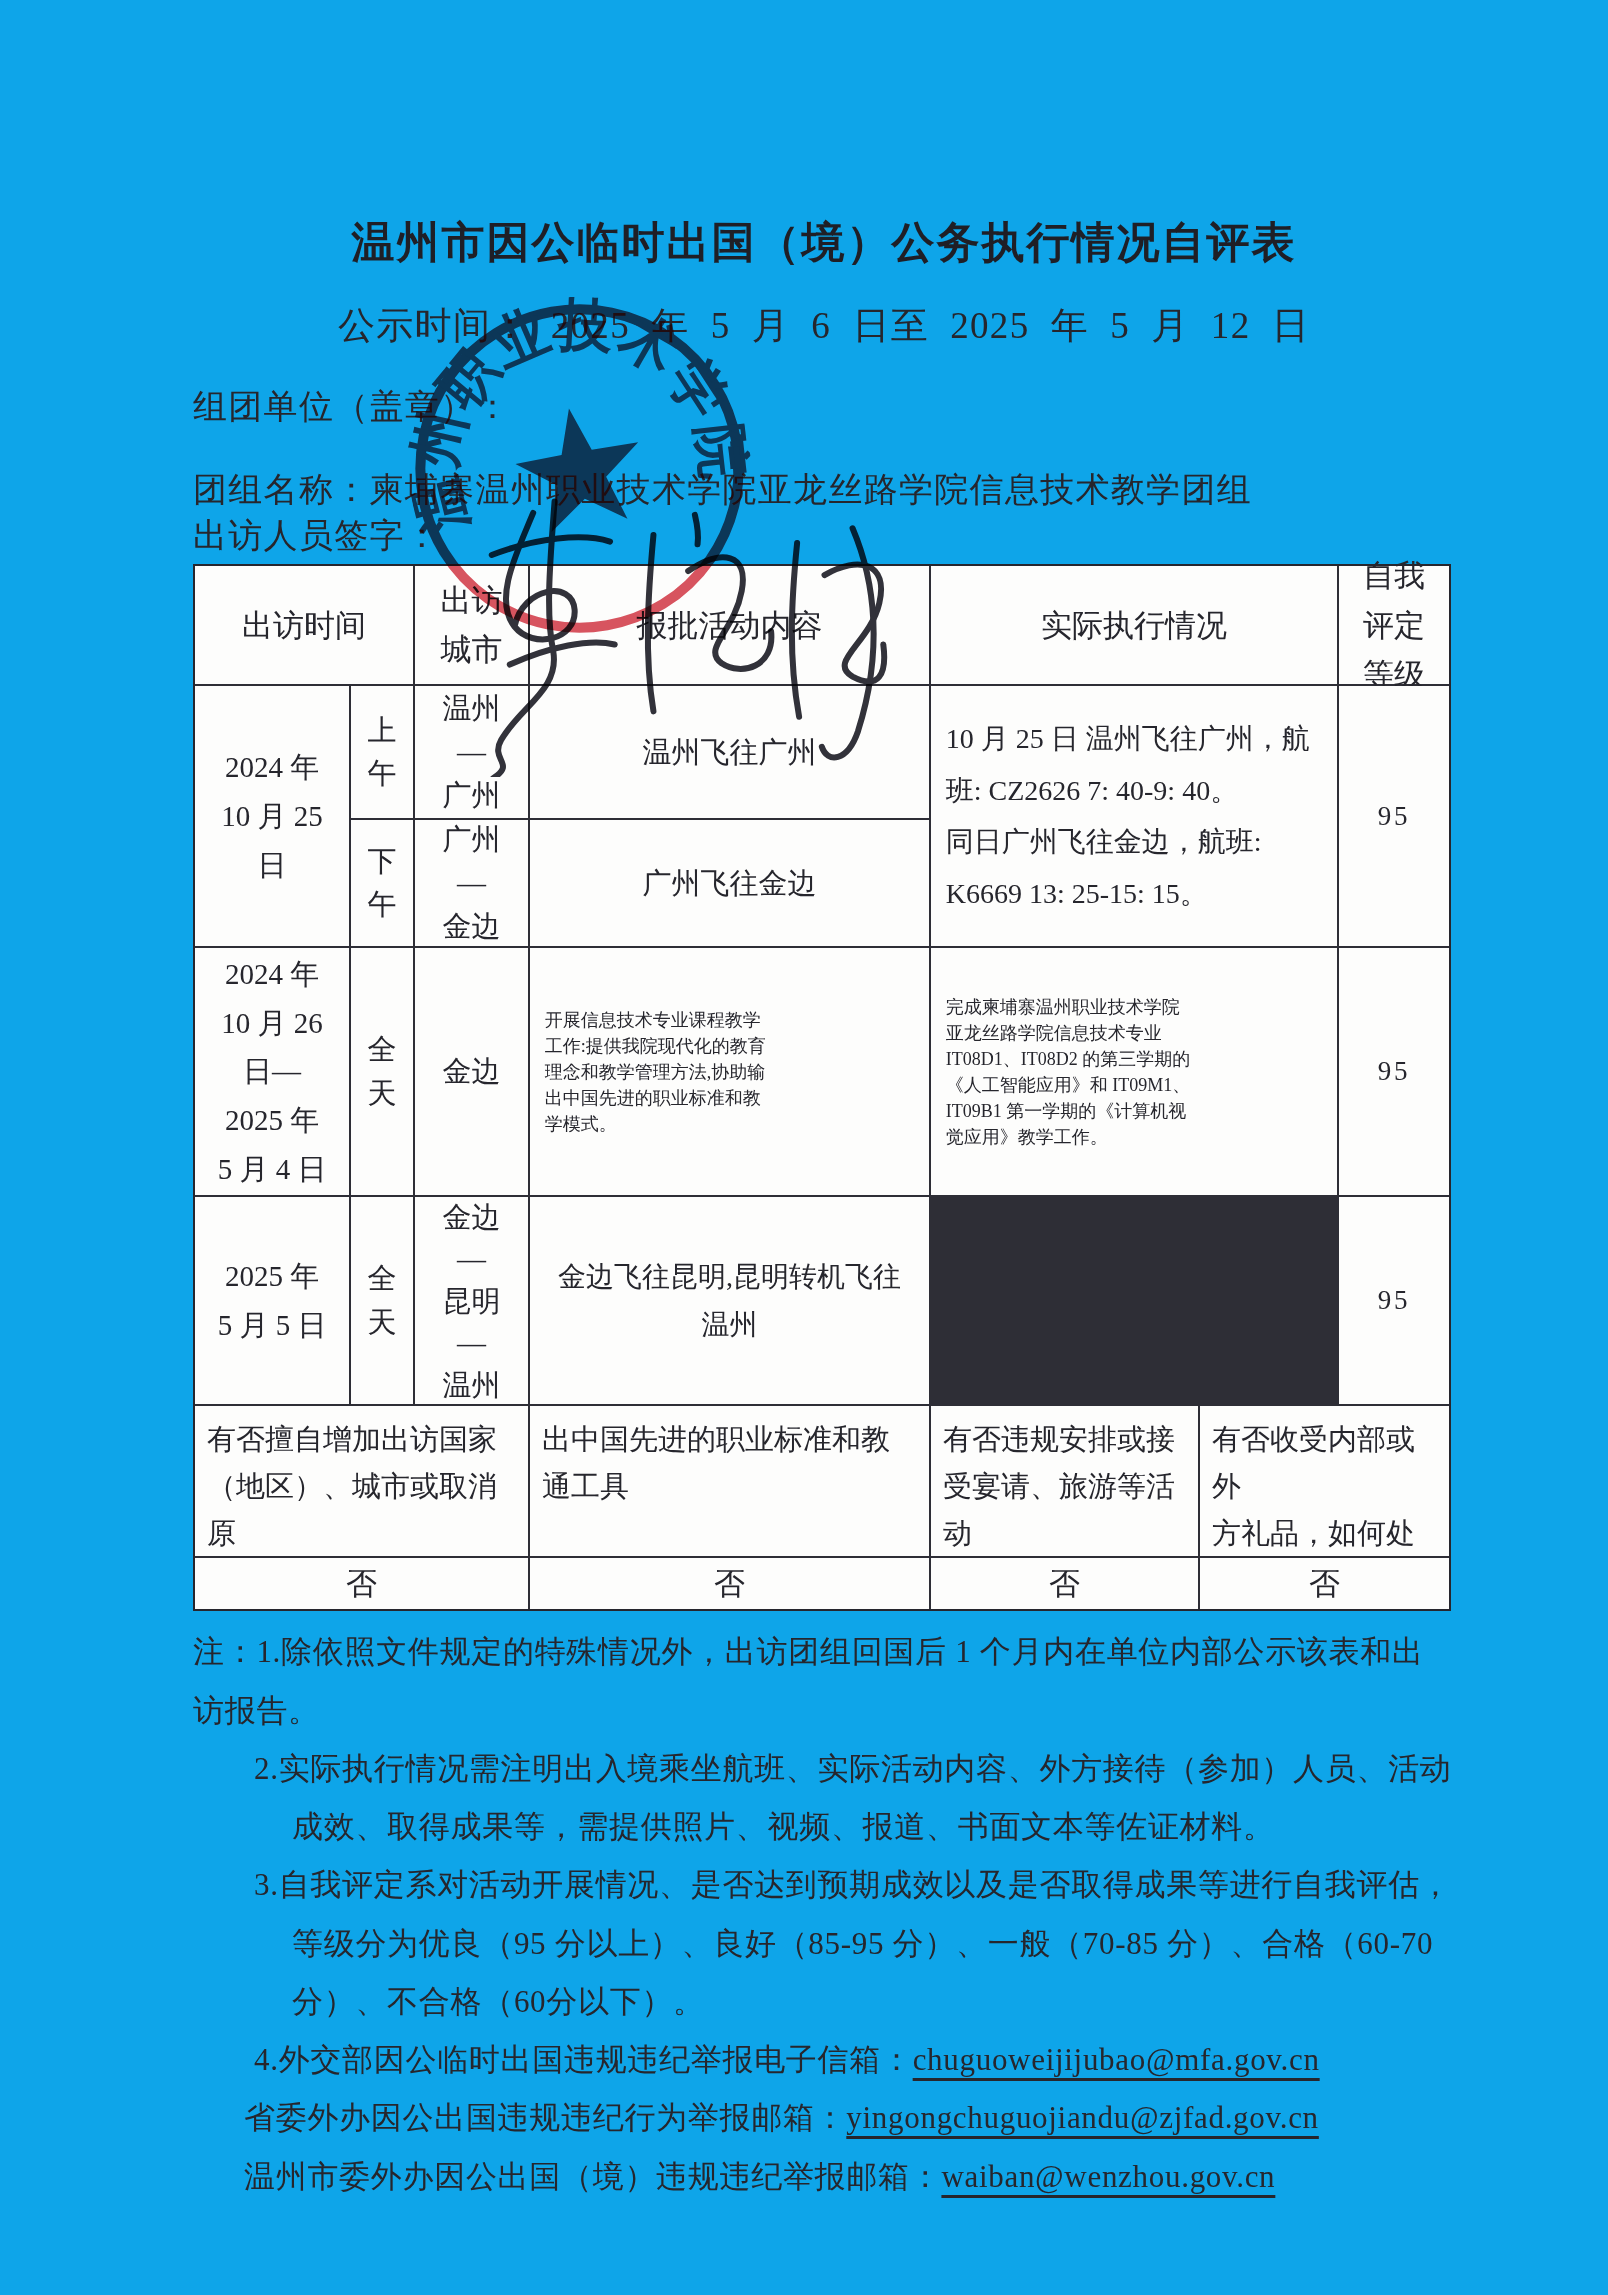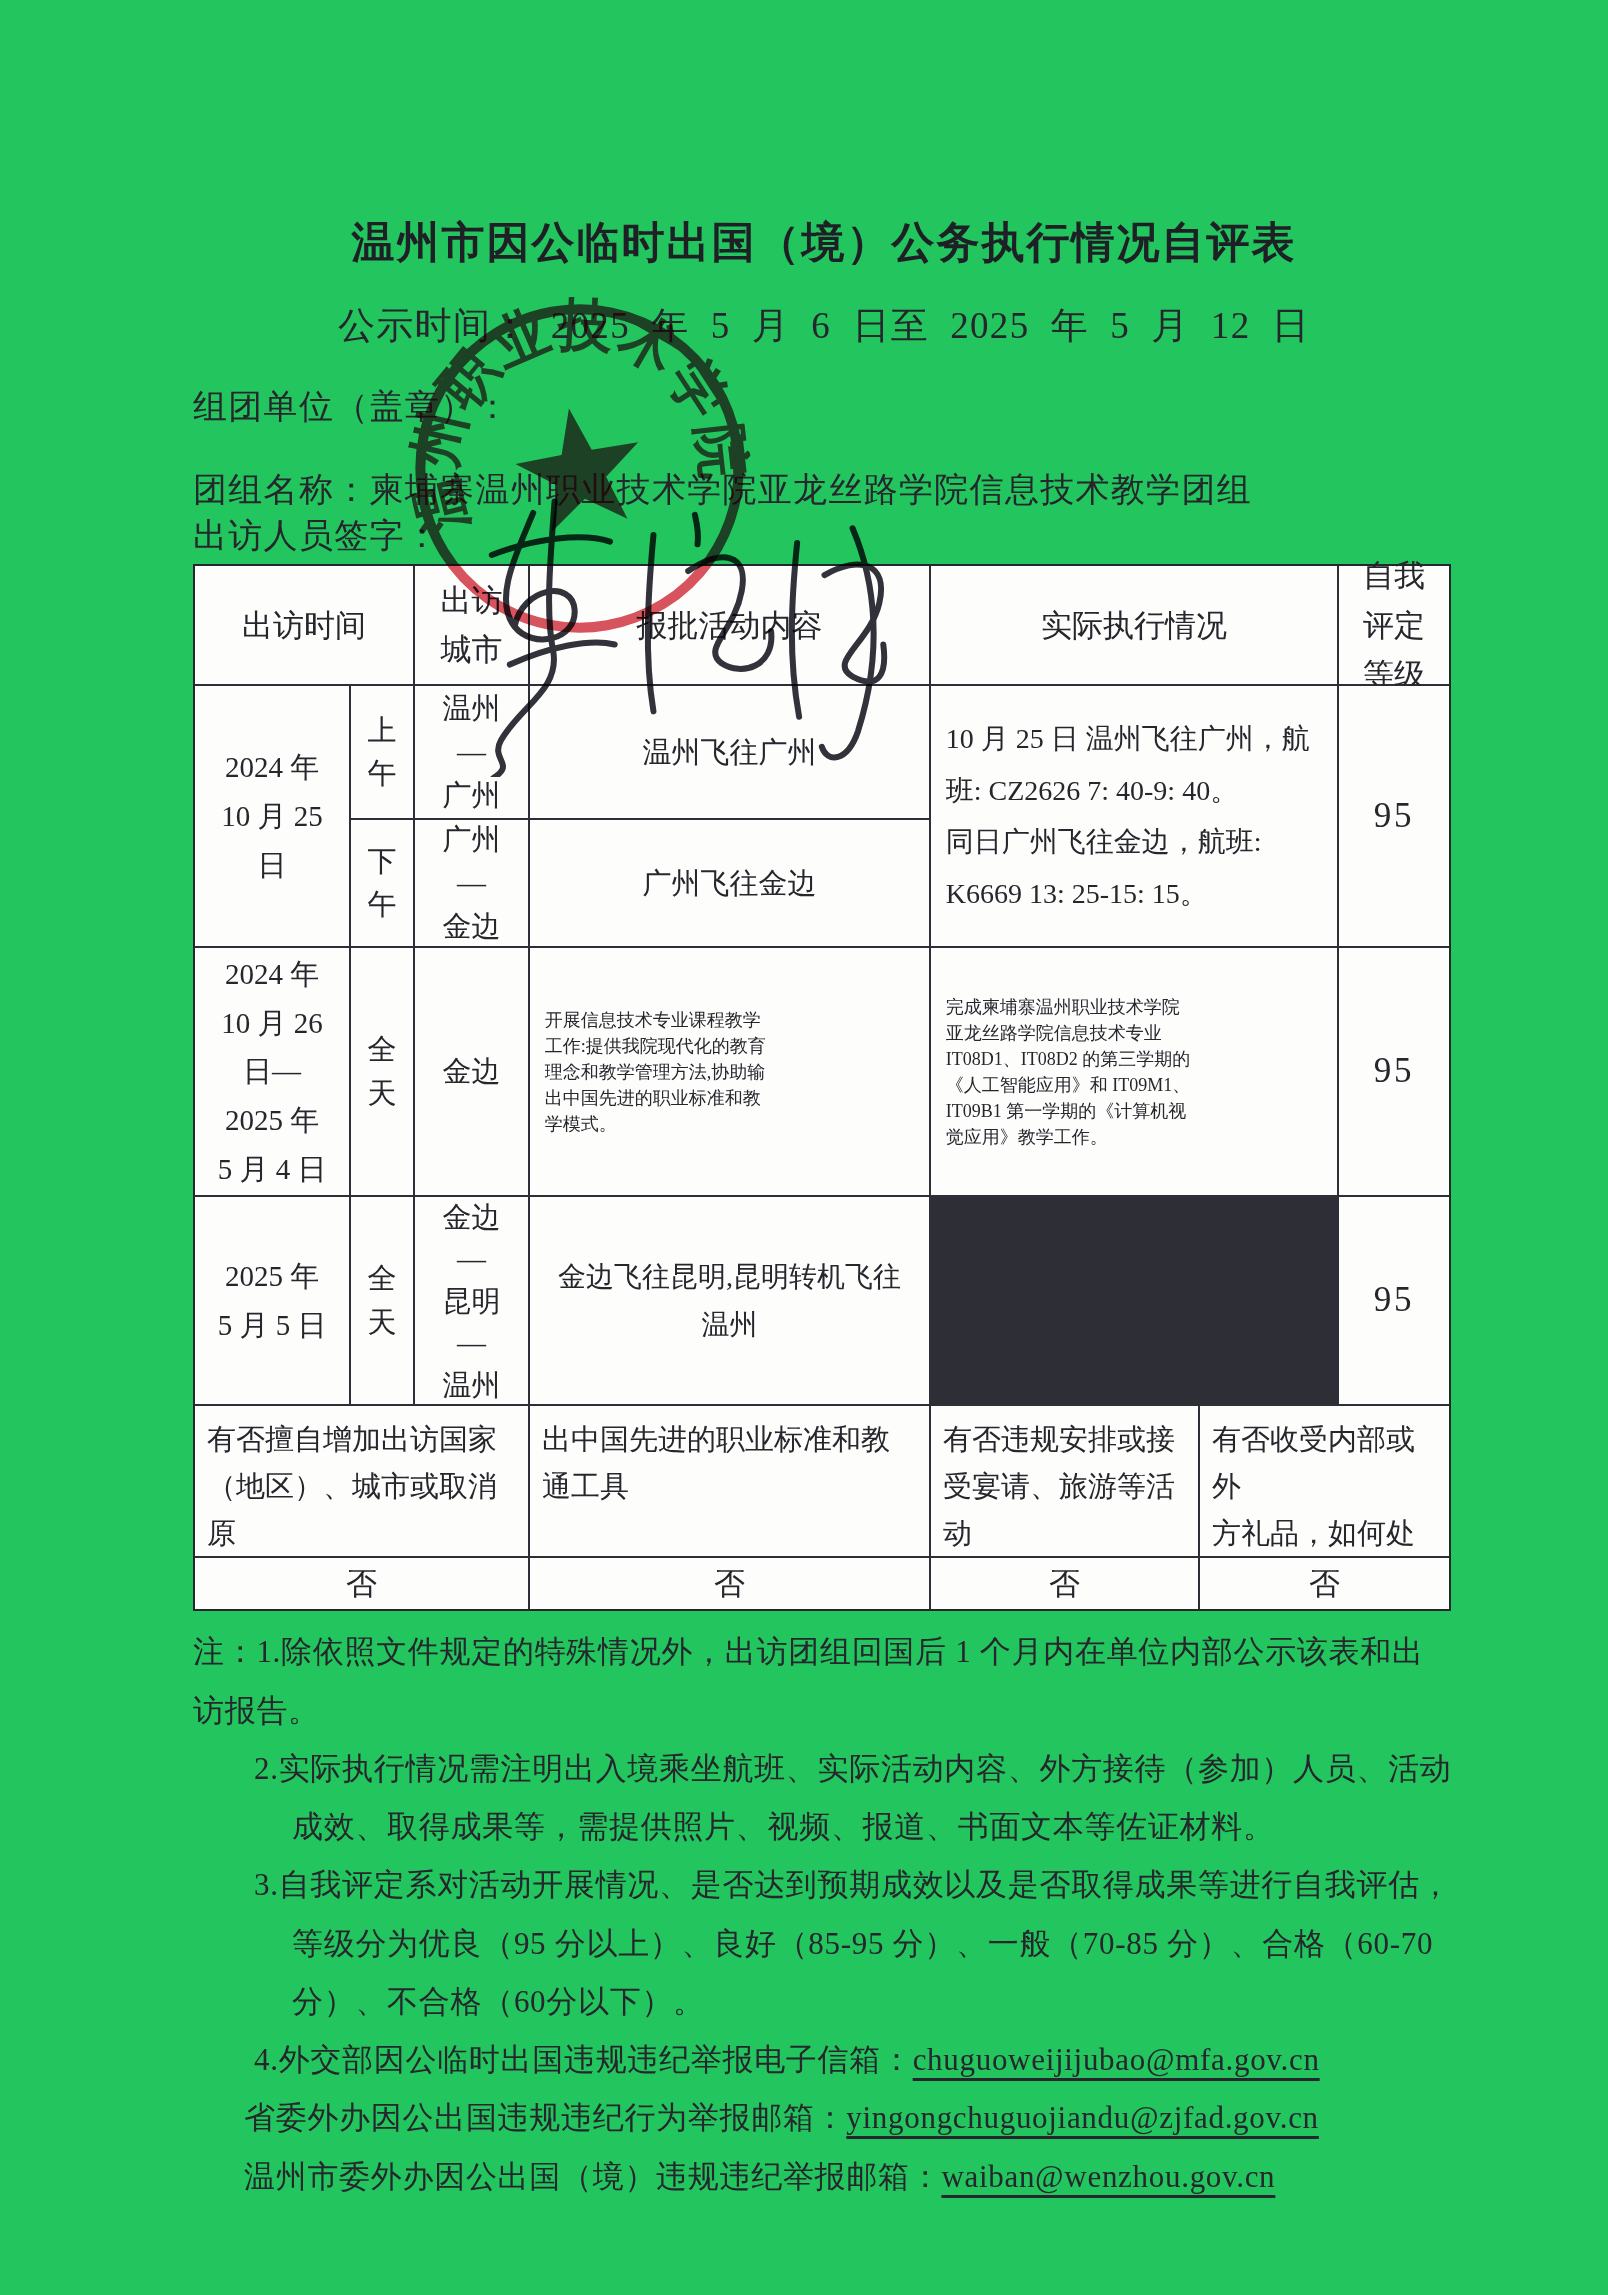--- a/index.html
+++ b/index.html
@@ -1,19 +1,19 @@
 <!DOCTYPE html>
 <html style="font-size:10.7px"><head>
 <meta charset="utf-8">
 <style>
   html, body { margin: 0; padding: 0; background: #e8e8e8; }
   .page {
     position: relative;
     width: 1609px; height: 2295px;
-    background: #22c55e;
+    background: #0ea5e9;
     box-sizing: border-box;
     padding: 214px 154px 0 193px;
     overflow: hidden;
     font-family: "Liberation Serif", "DejaVu Serif", serif;
     color: #26262d;
   }
   .title {
     text-align: center;
     font-size: 43px; font-weight: 700;
     letter-spacing: 2px;
@@ -63,21 +63,21 @@
   .cell.flight3 { line-height: 1.7; font-size: 28px; }
   .cell.vtxt { line-height: 1.5; }
   .cell.vtxt5 { line-height: 1.45; }
   .cell.question {
     align-items: flex-start; justify-content: flex-start;
     text-align: left;
     font-size: 29px; line-height: 1.62;
     padding: 9.4px 12px;
   }
   .cell.answer { font-size: 31px; }
-  .cell.rating { font-size: 35px; letter-spacing: 2.7px; }
+  .cell.rating { font-size: 27px; letter-spacing: 2.7px; }
 
   
   .notes { margin-top: 12px; font-size: 31px; line-height: 1.88; }
   .note { letter-spacing: 0.7px; }
   .note.hang { margin-left: 61px; padding-left: 38px; text-indent: -38px; }
   .note.sub  { margin-left: 51px; }
   .email { text-decoration: underline; text-underline-offset: 8px; }
 
   
   .stamp {

